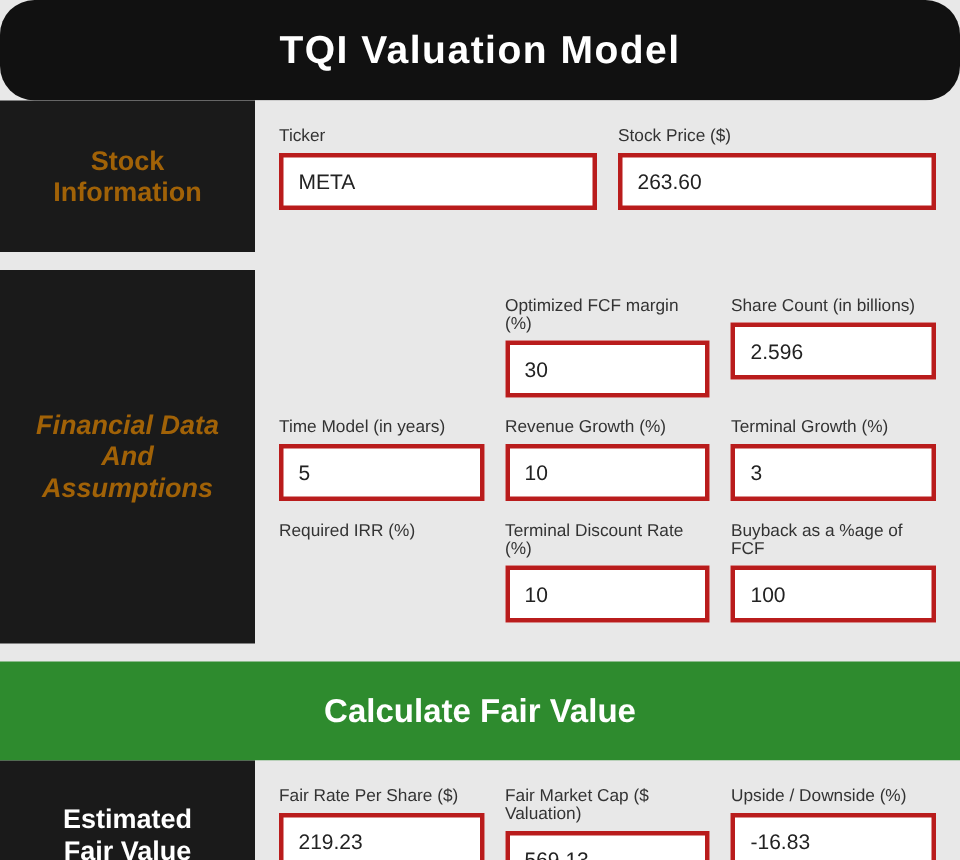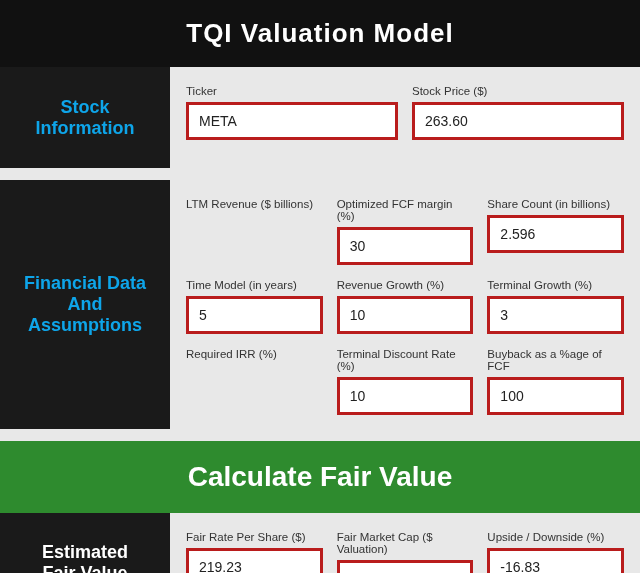--- a/index.html
+++ b/index.html
@@ -11,31 +11,32 @@
     }
 
     .header {
       background: #111;
       color: #fff;
       text-align: center;
       padding: 18px 10px;
       font-size: 26px;
       font-weight: bold;
       letter-spacing: 1px;
+      border-radius: 23px;
     }
 
     .section {
       display: flex;
       background: #e8e8e8;
       border-bottom: 4px solid #e8e8e8;
     }
 
     .section-label {
       background: #1a1a1a;
-      color: #0ea5e9;
+      color: #a16207;
       width: 170px;
       min-width: 170px;
       display: flex;
       align-items: center;
       justify-content: center;
       text-align: center;
       font-size: 18px;
       font-weight: bold;
       padding: 16px 12px;
     }
@@ -71,21 +72,21 @@
       font-size: 14px;
       color: #222;
       width: 100%;
     }
 
     .calculate-btn {
       background: #2e8b2e;
       color: #fff;
       text-align: center;
       padding: 20px 10px;
-      font-size: 28px;
+      font-size: 22px;
       font-weight: bold;
       cursor: pointer;
       width: 100%;
       border: none;
     }
 
     .results-section {
       display: flex;
       background: #e8e8e8;
     }
@@ -143,29 +144,28 @@
       </div>
     </div>
   </div>
 </div>
 
 <div class="spacer"></div>
 
 
 <div class="section" style="align-items: stretch;">
   <div class="section-label">
-    <span style="white-space: pre-line;">Financial Data
+    <span style="white-space: pre-line; font-style: italic;">Financial Data
 And
 Assumptions</span>
   </div>
   <div class="section-content">
 
     <div class="fields-row">
       <div class="field-group">
-        <div class="field-label">LTM Revenue ($ billions)</div>
       </div>
       <div class="field-group">
         <div class="field-label">Optimized FCF margin (%)</div>
         <input class="field-input" type="text" value="30" style="">
       </div>
       <div class="field-group">
         <div class="field-label">Share Count (in billions)</div>
         <input class="field-input" type="text" value="2.596" style="">
       </div>
     </div>

